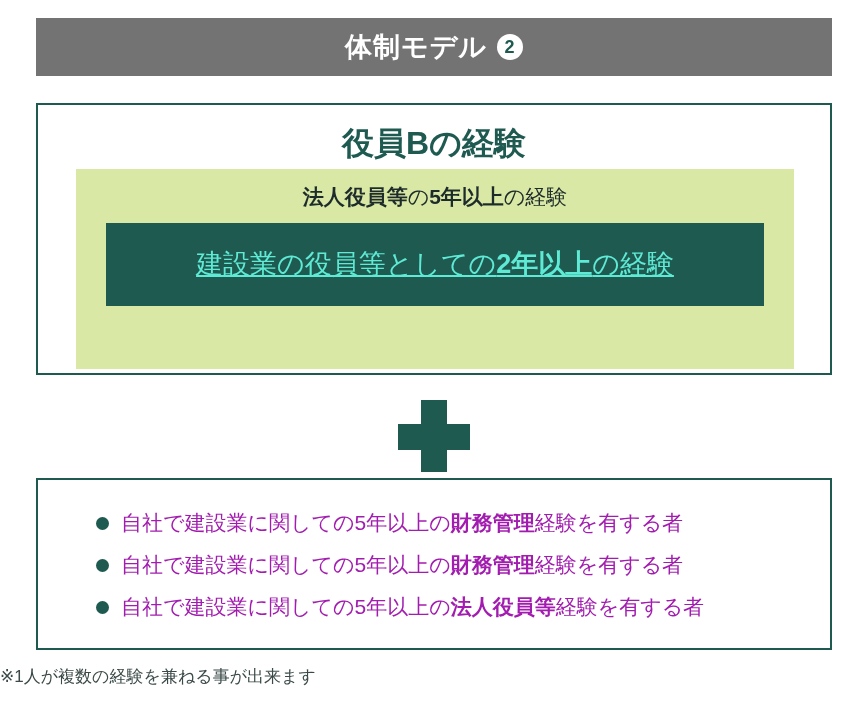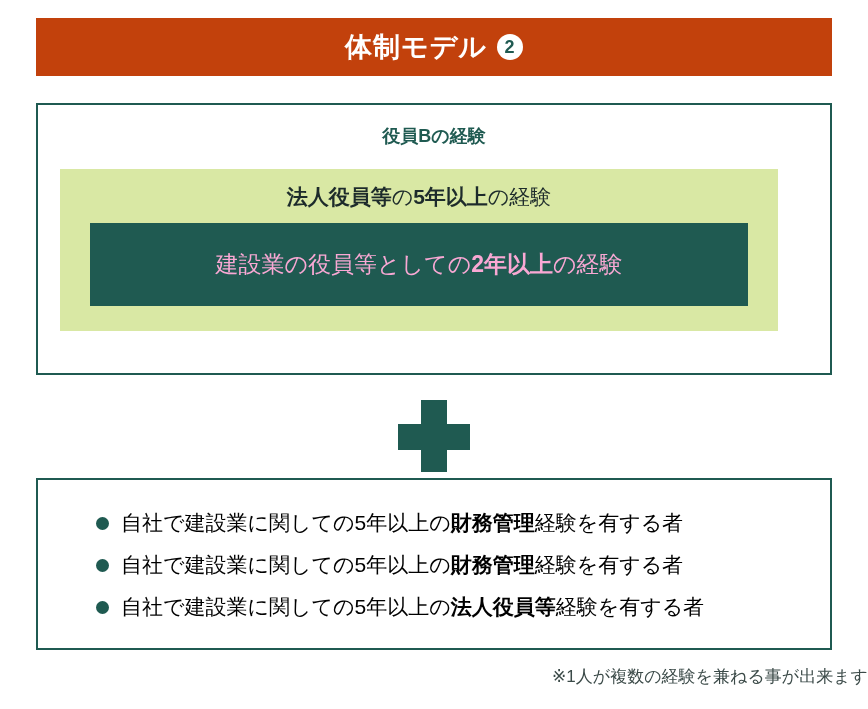--- a/index.html
+++ b/index.html
@@ -21,21 +21,21 @@
     box-sizing: border-box;
   }
 
   
   .title-banner {
     position: absolute;
     left: 36px;
     top: 18px;
     width: 796px;
     height: 58px;
-    background: #c2410c;
+    background: #737373;
     display: flex;
     align-items: center;
     justify-content: center;
   }
   .title-text {
     color: #ffffff;
     font-size: 27px;
     font-weight: bold;
     letter-spacing: 1px;
     line-height: 1;
@@ -68,32 +68,32 @@
     width: 796px;
     height: 272px;
     border: 2px solid #1f5a51;
     background: #ffffff;
     box-sizing: border-box;
   }
   .exp-heading {
     margin-top: 22px;
     text-align: center;
     color: #1f5a51;
-    font-size: 18px;
+    font-size: 32px;
     font-weight: bold;
     line-height: 1;
   }
 
   
   .green-panel {
     position: absolute;
-    left: 22px;
+    left: 38px;
     top: 64px;
     width: 718px;
-    height: 162px;
+    height: 200px;
     background: #d9e8a4;
     box-sizing: border-box;
   }
   .green-panel-text {
     text-align: center;
     margin-top: 17px;
     font-size: 21px;
     color: #1d2b2b;
     line-height: 1;
   }
@@ -106,23 +106,24 @@
     top: 54px;
     width: 658px;
     height: 83px;
     background: #1f5a51;
     display: flex;
     align-items: center;
     justify-content: center;
     box-sizing: border-box;
   }
   .dark-band-text {
-    color: #f9a8d4;
-    font-size: 23px;
-    line-height: 1;
+    color: #5eead4;
+    font-size: 27px;
+    line-height: 1;
+    text-decoration: underline;
   }
   .dark-band-text b { font-weight: bold; }
 
   
   .plus {
     position: absolute;
     left: 398px;
     top: 400px;
     width: 72px;
     height: 72px;
@@ -154,39 +155,39 @@
     border: 2px solid #1f5a51;
     background: #ffffff;
     box-sizing: border-box;
     padding: 22px 0 0 58px;
   }
   .list-row {
     display: flex;
     align-items: center;
     height: 42px;
     font-size: 21px;
-    color: #000000;
+    color: #a21caf;
   }
   .bullet {
     width: 13px;
     height: 13px;
     border-radius: 50%;
     background: #1f5a51;
     margin-right: 12px;
     flex: 0 0 auto;
   }
   .list-text b { font-weight: bold; }
 
   
   .footnote {
     position: absolute;
     left: 0;
     top: 668px;
     width: 868px;
-    text-align: right;
+    text-align: left;
     font-size: 17px;
     color: #3b4a48;
     line-height: 1;
   }
 </style>
 </head>
 <body>
 
 <div class="page">
 

